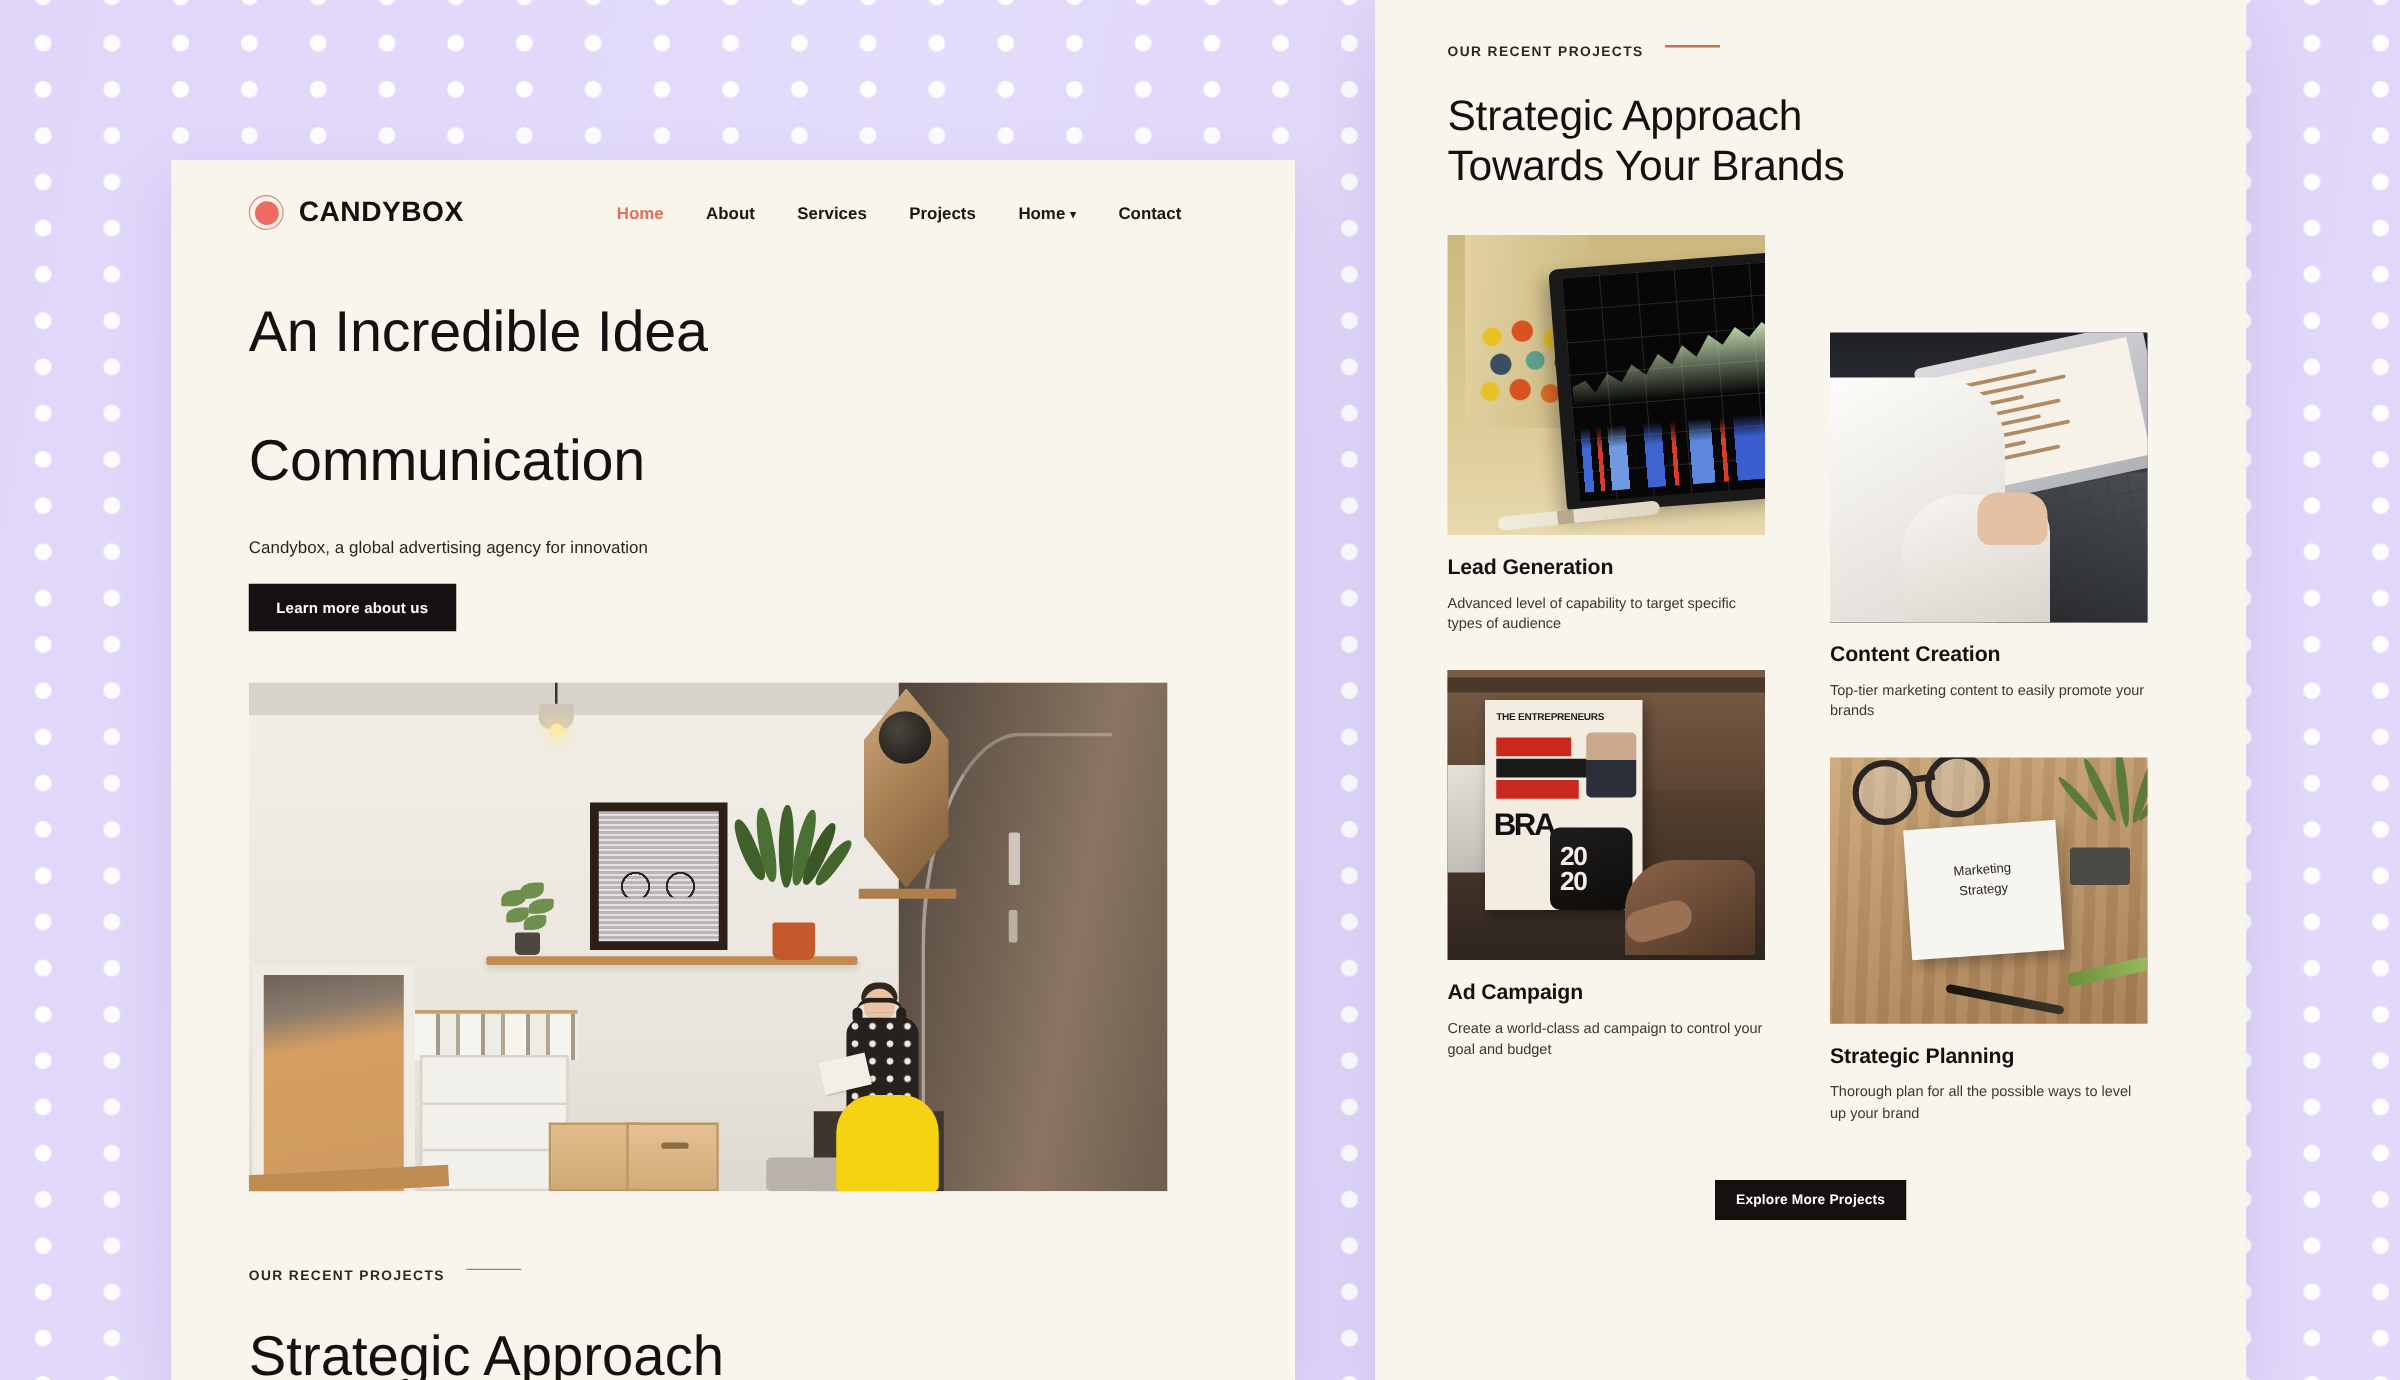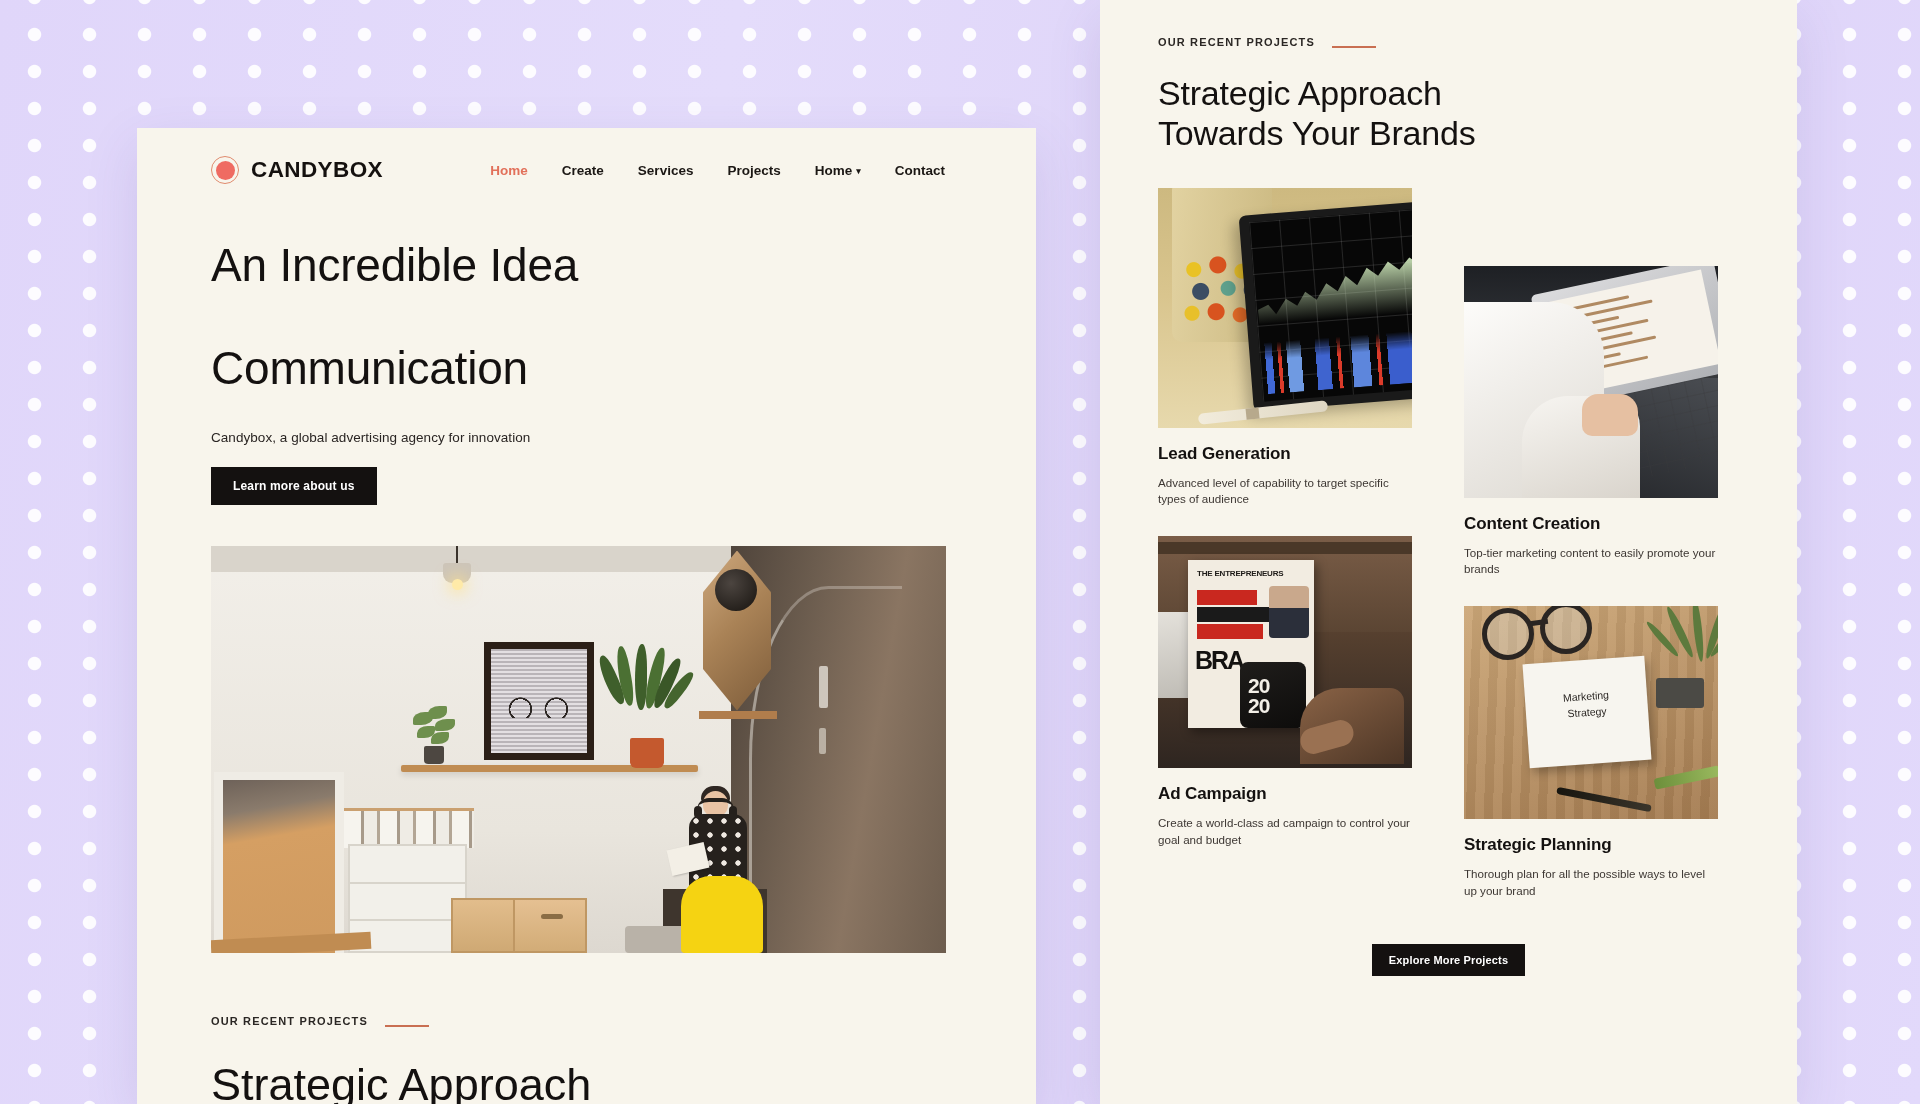--- a/index.html
+++ b/index.html
@@ -28,21 +28,20 @@
   
   .panel{
     position:absolute;
     background:#f8f5ec;
     z-index:3;
   }
   .panel-left{
     left:137px; top:128px;
     width:899px; height:976px;
     box-shadow:0 18px 50px rgba(80,60,140,.13);
-    padding-left:12px;
   }
   .panel-right{
     left:1100px; top:0px;
     width:697px; height:1104px;
     box-shadow:0 18px 50px rgba(80,60,140,.13);
   }
 
   
   .site-header{
     display:flex; align-items:center; justify-content:space-between;
@@ -88,21 +87,21 @@
     cursor:pointer; border:none;
   }
 
   .hero-photo{
     margin:41px 62px 0 62px;
     width:735px; height:407px;
     position:relative; overflow:hidden;
   }
 
   
-  .eyebrow{ display:flex; align-items:flex-end; gap:17px; }
+  .eyebrow{ display:flex; align-items:flex-start; gap:17px; }
   .eyebrow-text{
     font-size:11px; font-weight:bold; letter-spacing:1.15px;
     color:#2b2724; white-space:nowrap;
   }
   .eyebrow-rule{ width:44px; height:1.6px; background:#c96f52; }
 
   .left-bottom{ padding:62px 62px 0 62px; }
   .left-bottom h2{
     margin-top:33px;
     font-size:45px; font-weight:normal; color:#141110; line-height:1.12;
@@ -267,21 +266,21 @@
 
   <div class="site-header">
     <div class="brand">
       <span class="brand-mark">
           <span class="dot"></span>
         </span>
       <span class="brand-name">CANDYBOX</span>
     </div>
     <nav class="nav">
       <a class="nav-item active">Home</a>
-      <a class="nav-item">Create</a>
+      <a class="nav-item">About</a>
       <a class="nav-item">Services</a>
       <a class="nav-item">Projects</a>
       <a class="nav-item">
         <span>Home</span>
         <span class="caret">▾</span>
       </a>
       <a class="nav-item">Contact</a>
     </nav>
   </div>
 

